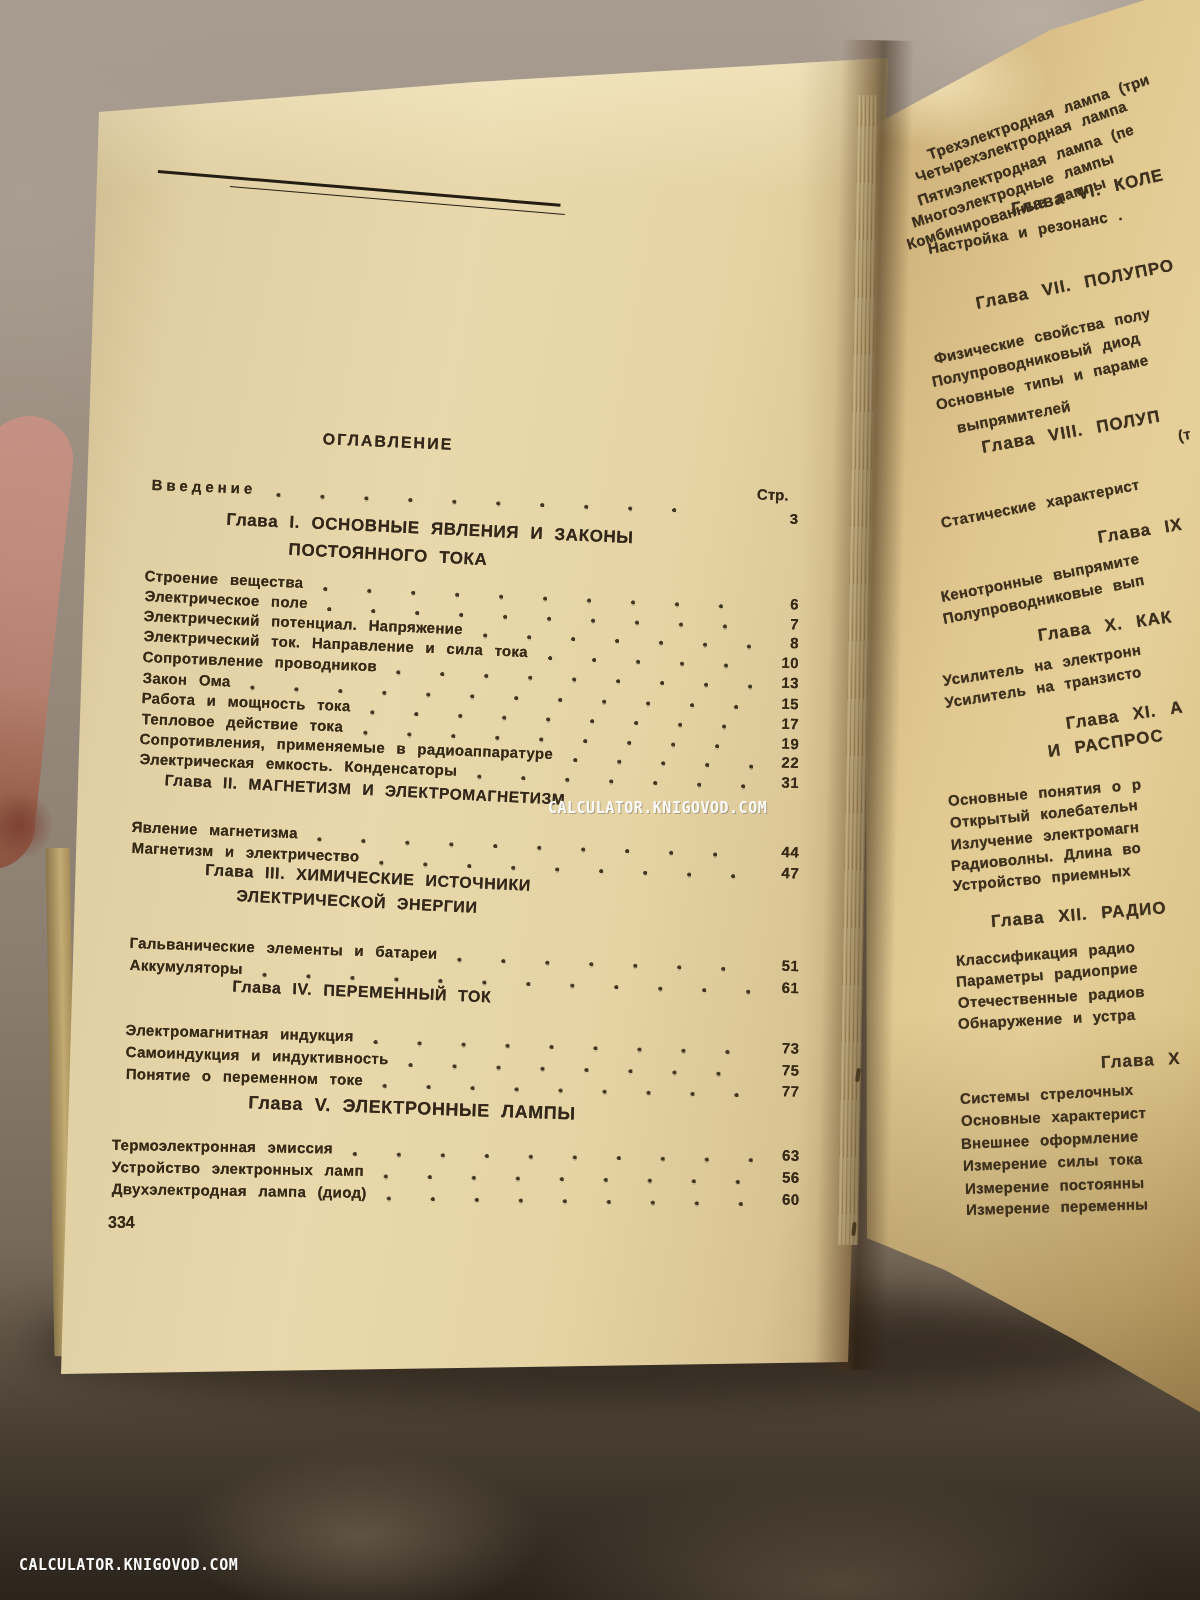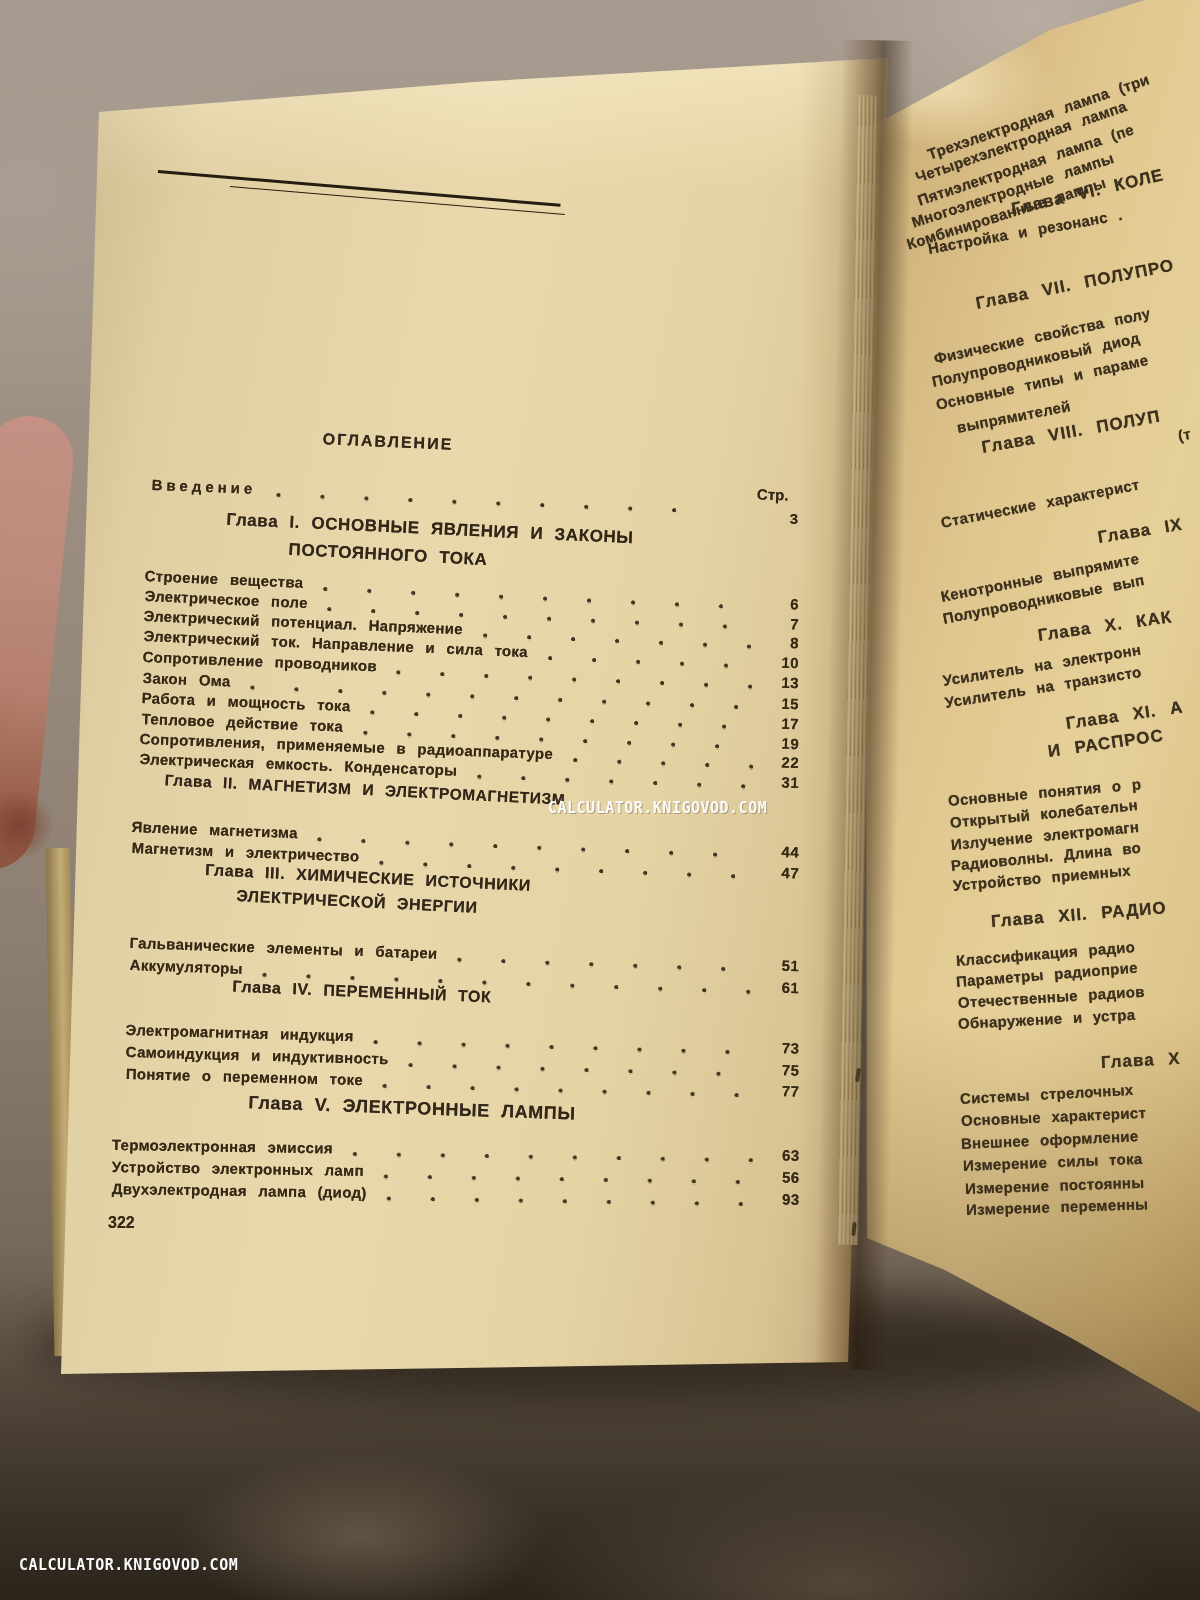--- a/index.html
+++ b/index.html
@@ -203,23 +203,23 @@
         <span class="pg">63</span>
       </div>
       <div class="lrow" style="left: 112px; top: 1158px; width: 688px; transform: rotate(0.9deg);">
         <span class="lab">Устройство электронных ламп</span>
         <span class="dots"></span>
         <span class="pg">56</span>
       </div>
       <div class="lrow" style="left: 112px; top: 1180px; width: 688px; transform: rotate(0.9deg);">
         <span class="lab">Двухэлектродная лампа (диод)</span>
         <span class="dots"></span>
-        <span class="pg">93</span>
-      </div>
-      <div class="labs" style="left: 108px; top: 1214px; font-size: 16px;">322</div>
+        <span class="pg">60</span>
+      </div>
+      <div class="labs" style="left: 108px; top: 1214px; font-size: 16px;">334</div>
     </div>
   <div id="right-content">
       <div class="rline e" style="left: 928px; top: 146px; transform: rotate(-19deg);">Трехэлектродная лампа (три</div>
       <div class="rline e" style="left: 916px; top: 169px; transform: rotate(-19deg);">Четырехэлектродная лампа</div>
       <div class="rline e" style="left: 918px; top: 192px; transform: rotate(-18.5deg);">Пятиэлектродная лампа (пе</div>
       <div class="rline e" style="left: 912px; top: 214px; transform: rotate(-18deg);">Многоэлектродные лампы</div>
       <div class="rline e" style="left: 907px; top: 236px; transform: rotate(-17.5deg);">Комбинированные лампы .</div>
       <div class="rline h" style="left: 1012px; top: 200px; transform: rotate(-13deg);">Глава VI. КОЛЕ</div>
       <div class="rline e" style="left: 928px; top: 240px; transform: rotate(-10deg);">Настройка и резонанс .</div>
       <div class="rline h" style="left: 976px; top: 294px; transform: rotate(-11deg);">Глава VII. ПОЛУПРО</div>

